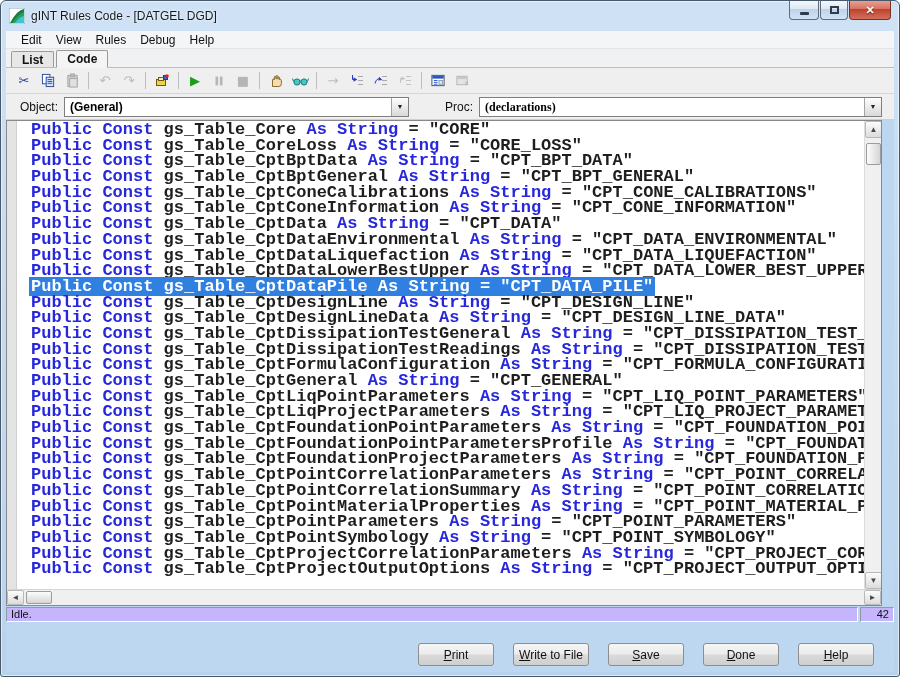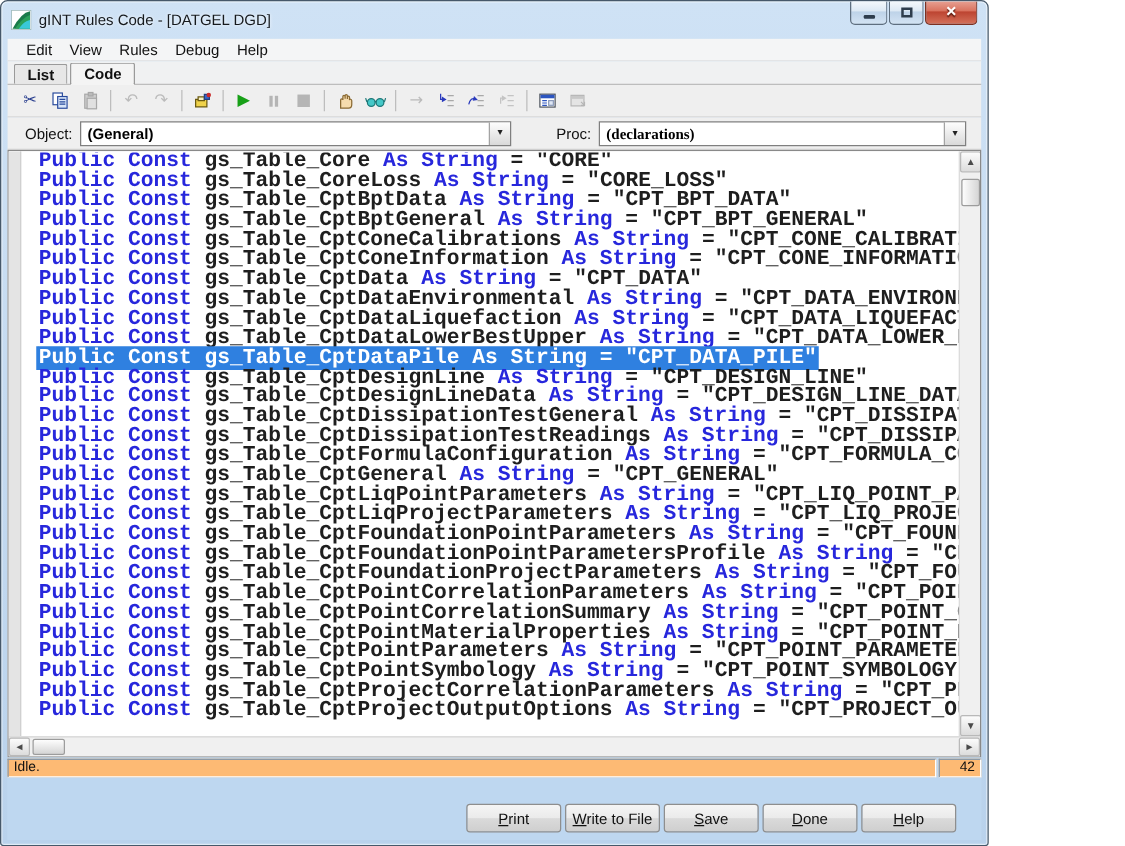--- a/index.html
+++ b/index.html
@@ -1,18 +1,18 @@
 <!DOCTYPE html>
 <html><head>
 <meta charset="utf-8">
 <style>
   * { margin:0; padding:0; box-sizing:border-box; }
   html,body { background:#ffffff; font-family:"Liberation Sans", sans-serif; }
   .window {
-    position:relative; width:791px; height:677px;
+    position:relative; width:900px; height:677px;
     border:1px solid #46586a; border-radius:6px 6px 3px 3px;
     background:linear-gradient(#cfe2f5,#b9d2ec);
     box-shadow:inset 0 0 0 1px rgba(255,255,255,.55);
     overflow:hidden;
   }
   
   .titlebar { height:30px; display:flex; align-items:center; padding:0 8px; position:relative; }
   .title-icon { width:16px; height:16px; margin-right:6px; flex:0 0 auto; }
   .title-text { font-size:12px; color:#15191d; text-shadow:0 0 3px #fff; }
   .win-btns { position:absolute; top:0; right:8px; display:flex; }
@@ -66,26 +66,26 @@
   .vscroll { position:absolute; right:0; top:0; bottom:0; width:17px; background:#f0f0f0; border-left:1px solid #dcdcdc; }
   .sbtn { position:absolute; left:0; width:17px; height:17px; display:flex; align-items:center; justify-content:center; font-size:8px; color:#4a4a4a; background:linear-gradient(#fcfcfc,#dcdcdc); border:1px solid #b9b9b9; border-radius:2px; cursor:default; }
   .sbtn.up { top:0; } .sbtn.down { bottom:0; }
   .vthumb { position:absolute; left:1px; top:22px; width:15px; height:22px; background:linear-gradient(90deg,#fdfdfd,#d5d5d5); border:1px solid #9c9c9c; border-radius:2px; cursor:default; }
   .hscroll { position:relative; height:16px; background:#f0f0f0; border-top:1px solid #d5d5d5; }
   .hbtn { position:absolute; top:0; width:17px; height:15px; display:flex; align-items:center; justify-content:center; font-size:8px; color:#4a4a4a; background:linear-gradient(#fcfcfc,#dcdcdc); border:1px solid #b9b9b9; border-radius:2px; cursor:default; }
   .hbtn.left { left:0; } .hbtn.right { right:0; }
   .hthumb { position:absolute; left:19px; top:1px; width:26px; height:13px; background:linear-gradient(#fdfdfd,#d5d5d5); border:1px solid #9c9c9c; border-radius:2px; cursor:default; }
   
   .statusbar { height:16px; display:flex; background:#bed7f0; padding-top:1px; }
-  .status-box { border:1px solid; border-color:#8e9aa6 #ffffff #ffffff #8e9aa6; background:#fdba74; font-size:11px; color:#111; padding:0 4px; line-height:13px; }
+  .status-box { border:1px solid; border-color:#8e9aa6 #ffffff #ffffff #8e9aa6; background:#c4b5fd; font-size:11px; color:#111; padding:0 4px; line-height:13px; }
   .status-left { flex:1; margin-right:2px; }
   .status-right { width:34px; text-align:right; }
   
   .footer { height:50px; background:#bed7f0; display:flex; justify-content:flex-end; align-items:flex-end; padding:0 20px 6px 0; }
-  .fbtn { width:76px; height:23px; margin-left:3px; font-family:"Liberation Sans",sans-serif; font-size:12px; color:#111;
+  .fbtn { width:76px; height:23px; margin-left:19px; font-family:"Liberation Sans",sans-serif; font-size:12px; color:#111;
           background:linear-gradient(#f5f5f5,#ebebeb 48%,#dadada 52%,#cfcfcf); border:1px solid #8e8e8e; border-radius:3px; cursor:default; }
   .fbtn u { text-decoration:underline; }
 </style>
 </head>
 <body>
 
 <div class="window">
 
   <div class="titlebar">
     <svg class="title-icon" viewBox="0 0 16 16">

